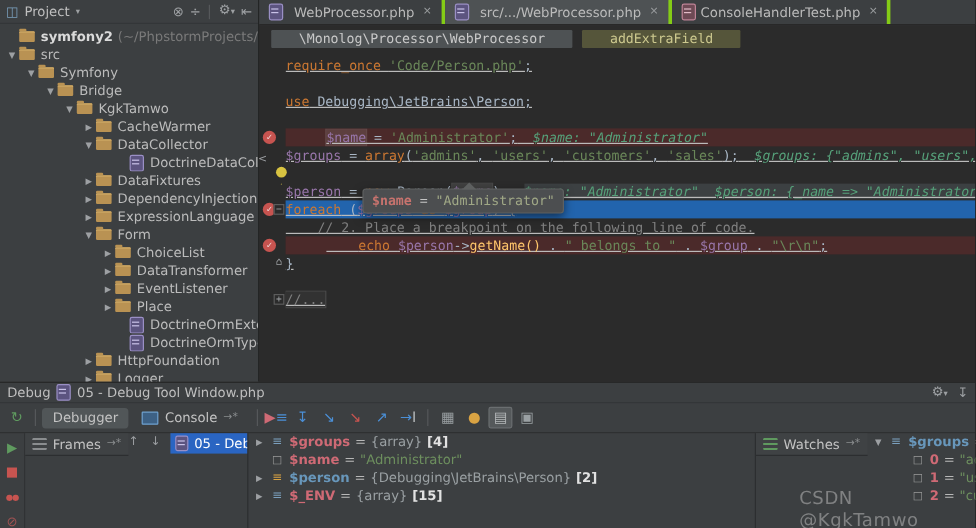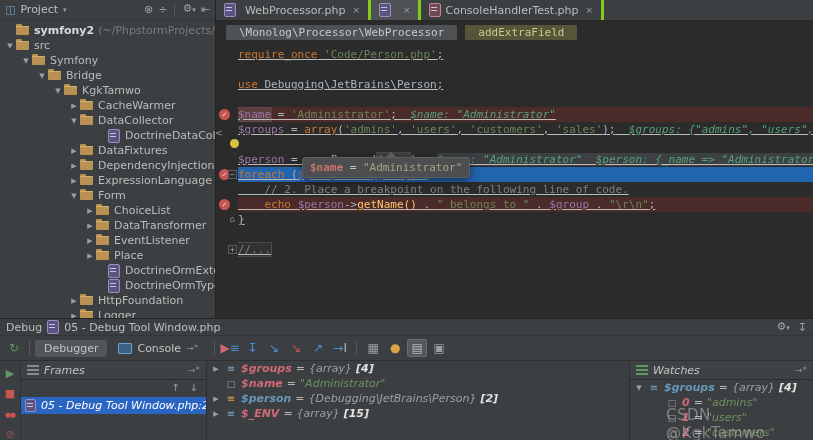--- a/index.html
+++ b/index.html
@@ -26,34 +26,34 @@
   
   #editor-col{flex:1;display:flex;flex-direction:column;background:#2b2b2b;position:relative;min-width:0;}
   #tabbar{height:20px;flex:none;background:#3c3f41;display:flex;align-items:stretch;border-bottom:1px solid #282828;}
   .tab{display:flex;align-items:center;gap:4px;padding:0 8px;color:#bbbbbb;border-right:3px solid #84cc16;}
   .tab.active{background:#4e5254;}
   .tab .close{color:#9a9d9f;font-size:9px;margin-left:3px;}
   .testfile-ic{width:10px;height:12px;flex:none;background:#6e4a55;border:1px solid #c08497;border-radius:2px;position:relative;}
   .testfile-ic:before{content:"";position:absolute;left:1px;top:3px;width:6px;height:1px;background:#e3bcc8;box-shadow:0 3px 0 #e3bcc8;}
   #breadcrumbs{height:22px;flex:none;display:flex;align-items:center;gap:8px;padding:0 10px;
                font-family:"DejaVu Sans Mono",monospace;font-size:11px;}
-  .crumb{padding:1px 13px;border-radius:1px;}
+  .crumb{padding:1px 23px;border-radius:1px;}
   .crumb.gray{background:#4e5254;color:#c9c9c9;}
   .crumb.olive{background:#55553a;color:#cdc98f;}
   #code{flex:1;position:relative;font-family:"DejaVu Sans Mono",monospace;font-size:11px;line-height:15px;padding-top:4px;overflow:hidden;text-decoration:underline;}
   .crow{display:flex;height:15px;}
   .gut{width:22px;flex:none;position:relative;}
   .bp-dot{position:absolute;left:3px;top:2px;width:11px;height:11px;border-radius:50%;background:#c75450;color:#f0d8d8;
           font-size:8px;line-height:11px;text-align:center;}
   .bulb{position:absolute;left:14px;top:2px;width:9px;height:9px;border-radius:50%;background:#d8c341;box-shadow:0 10px 0 -4px #9a8d3d;}
   .fold{position:absolute;right:1px;top:3px;width:9px;height:9px;box-sizing:border-box;border:1px solid #5c5c5c;background:#2b2b2b;
         color:#9da0a3;font-size:8px;line-height:7px;text-align:center;}
   .fold.end{border:none;background:none;font-size:9px;line-height:9px;}
   .cline{flex:1;white-space:pre;overflow:hidden;min-width:0;}
-  .cline.bg-bp{background:#4b2a2a;}
+  .cline.bg-bp{background:#4b2a2a;padding-left:34px;}
   .cline.bg-cur{background:#2264ad;}
   .tk.kw{color:#cc7832;}
   .tk.str{color:#6a8759;}
   .tk.var{color:#9876aa;}
   .tk.fn{color:#ffc66b;}
   .tk.cm{color:#808080;}
   .tk.pl{color:#a9b7c6;}
   .tk.hint{color:#56a17a;font-style:italic;}
   .tk.hl{background:rgba(255,255,255,.10);outline:1px solid rgba(255,255,255,.14);}
   .tk.strip{background:#3c4042;}
@@ -74,21 +74,21 @@
   .dtab{display:flex;align-items:center;gap:5px;padding:2px 9px;border-radius:3px;color:#c4c4c4;margin-right:2px;}
   .dtab.active{background:#515658;}
   .console-ic{width:12px;height:9px;background:#3d6185;border:1px solid #6ea1d0;border-radius:1px;}
   .tab-mod{color:#8a8d8f;font-size:9px;}
   .ticon{min-width:20px;text-align:center;font-size:12px;line-height:18px;}
   .ticon.boxed{background:#55595b;border:1px solid #6a6e70;border-radius:2px;min-width:18px;line-height:16px;}
   .tsep{width:1px;height:14px;background:#55585a;margin:0 4px;}
   #debug-body{flex:1;display:flex;min-height:0;}
   #debug-side{width:20px;flex:none;display:flex;flex-direction:column;align-items:center;gap:8px;padding-top:7px;border-right:1px solid #303234;}
   .sicon{font-size:11px;line-height:12px;}
-  .panel{display:flex;flex-direction:column;border-right:1px solid #2c2e30;min-width:0;font-style:italic;}
+  .panel{display:flex;flex-direction:row;border-right:1px solid #2c2e30;min-width:0;}
   .phead{height:18px;flex:none;display:flex;align-items:center;gap:5px;padding:0 6px;background:#3f4244;border-bottom:1px solid #2c2e30;}
   .ptitle{color:#c3c3c3;}
   .pright{margin-left:auto;color:#8a8d8f;font-size:9px;}
   .pic{width:12px;height:10px;border-radius:1px;}
   .pic.frames{background:repeating-linear-gradient(#8a8d8f 0 2px,#3f4244 2px 4px);}
   .pic.vars{background:repeating-linear-gradient(#d9a343 0 2px,#3f4244 2px 4px);}
   .pic.watch{background:repeating-linear-gradient(#5f9a5f 0 2px,#3f4244 2px 4px);}
   #frames{width:185px;flex:none;}
   #vars{flex:1;}
   #watches{width:183px;flex:none;border-right:none;}
@@ -236,20 +236,21 @@
     <div id="editor-col">
       <span id="splitter-arrow">&lt;</span>
       <div id="tabbar">
           <div class="tab">
             <span class="phpfile-ic"></span>
             <span>WebProcessor.php</span>
             <span class="close">×</span>
           </div>
           <div class="tab active">
             <span class="phpfile-ic"></span>
+            <span>src/.../WebProcessor.php</span>
             <span class="close">×</span>
           </div>
           <div class="tab">
             <span class="testfile-ic"></span>
             <span>ConsoleHandlerTest.php</span>
             <span class="close">×</span>
           </div>
         </div>
       <div id="breadcrumbs">
           <span class="crumb gray">\Monolog\Processor\WebProcessor</span>

